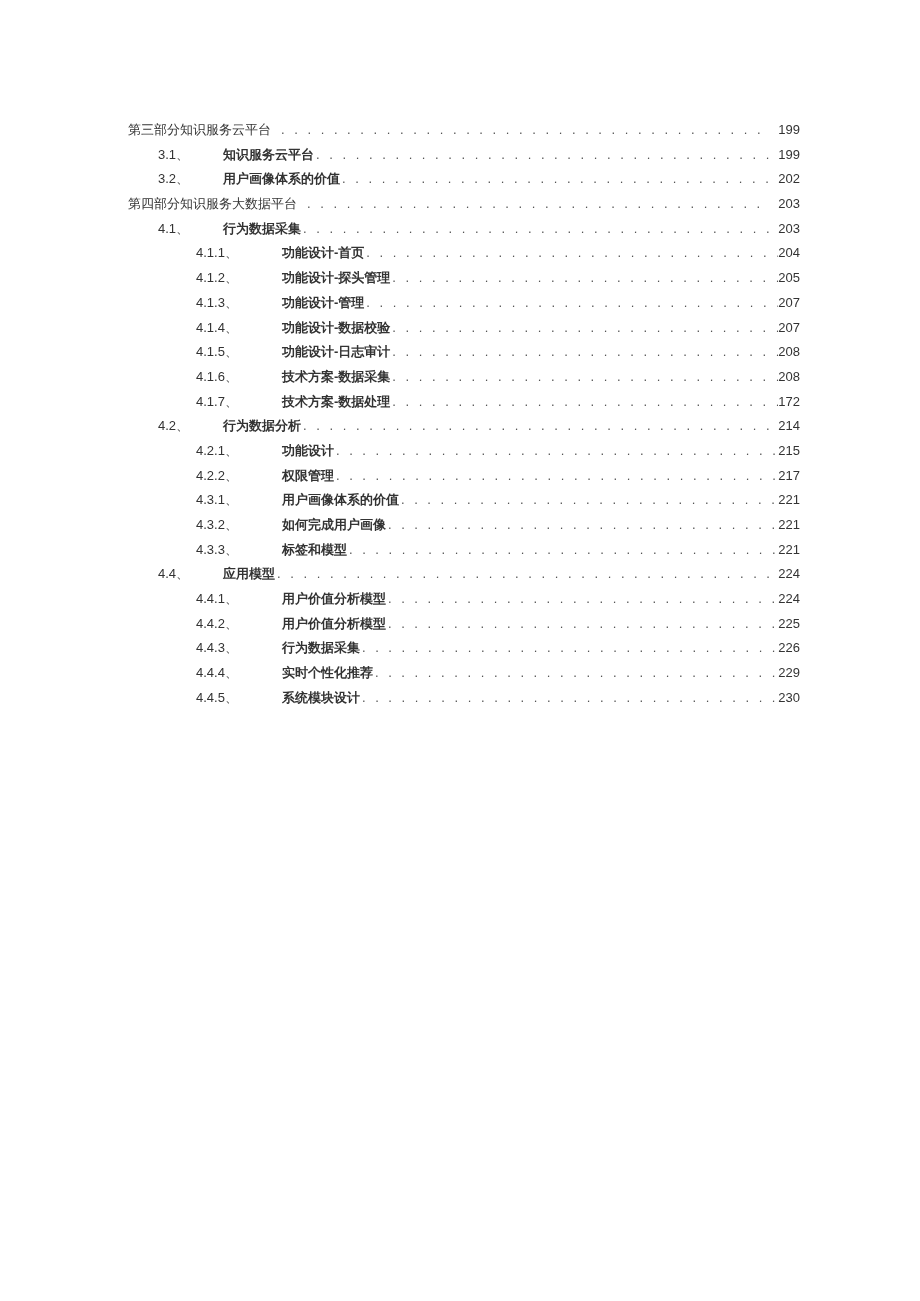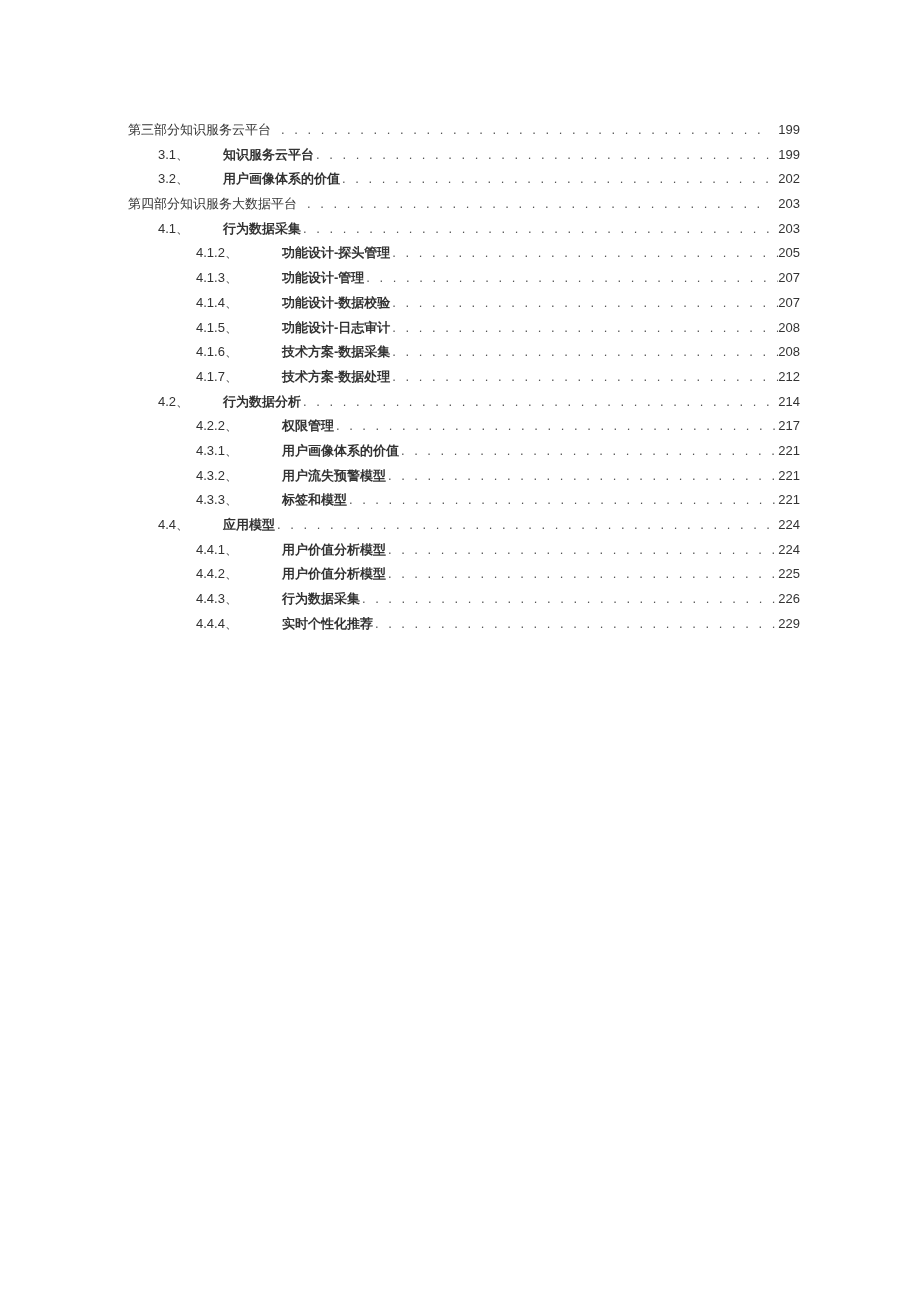--- a/index.html
+++ b/index.html
@@ -83,20 +83,27 @@
     <span class="toc-page">203</span>
   </div>
   <div class="toc-row level-1">
     <span class="toc-label">4.1、</span>
     <span class="toc-gap"></span>
     <span class="toc-title">行为数据采集</span>
     <span class="toc-dots"></span>
     <span class="toc-page">203</span>
   </div>
   <div class="toc-row level-2">
+    <span class="toc-label">4.1.1、</span>
+    <span class="toc-gap"></span>
+    <span class="toc-title">功能设计-首页</span>
+    <span class="toc-dots"></span>
+    <span class="toc-page">204</span>
+  </div>
+  <div class="toc-row level-2">
     <span class="toc-label">4.1.2、</span>
     <span class="toc-gap"></span>
     <span class="toc-title">功能设计-探头管理</span>
     <span class="toc-dots"></span>
     <span class="toc-page">205</span>
   </div>
   <div class="toc-row level-2">
     <span class="toc-label">4.1.3、</span>
     <span class="toc-gap"></span>
     <span class="toc-title">功能设计-管理</span>
@@ -122,47 +129,54 @@
     <span class="toc-gap"></span>
     <span class="toc-title">技术方案-数据采集</span>
     <span class="toc-dots"></span>
     <span class="toc-page">208</span>
   </div>
   <div class="toc-row level-2">
     <span class="toc-label">4.1.7、</span>
     <span class="toc-gap"></span>
     <span class="toc-title">技术方案-数据处理</span>
     <span class="toc-dots"></span>
-    <span class="toc-page">212</span>
+    <span class="toc-page">172</span>
   </div>
   <div class="toc-row level-1">
     <span class="toc-label">4.2、</span>
     <span class="toc-gap"></span>
     <span class="toc-title">行为数据分析</span>
     <span class="toc-dots"></span>
     <span class="toc-page">214</span>
   </div>
   <div class="toc-row level-2">
+    <span class="toc-label">4.2.1、</span>
+    <span class="toc-gap"></span>
+    <span class="toc-title">功能设计</span>
+    <span class="toc-dots"></span>
+    <span class="toc-page">215</span>
+  </div>
+  <div class="toc-row level-2">
     <span class="toc-label">4.2.2、</span>
     <span class="toc-gap"></span>
     <span class="toc-title">权限管理</span>
     <span class="toc-dots"></span>
     <span class="toc-page">217</span>
   </div>
   <div class="toc-row level-2">
     <span class="toc-label">4.3.1、</span>
     <span class="toc-gap"></span>
     <span class="toc-title">用户画像体系的价值</span>
     <span class="toc-dots"></span>
     <span class="toc-page">221</span>
   </div>
   <div class="toc-row level-2">
     <span class="toc-label">4.3.2、</span>
     <span class="toc-gap"></span>
-    <span class="toc-title">用户流失预警模型</span>
+    <span class="toc-title">如何完成用户画像</span>
     <span class="toc-dots"></span>
     <span class="toc-page">221</span>
   </div>
   <div class="toc-row level-2">
     <span class="toc-label">4.3.3、</span>
     <span class="toc-gap"></span>
     <span class="toc-title">标签和模型</span>
     <span class="toc-dots"></span>
     <span class="toc-page">221</span>
   </div>
@@ -193,14 +207,21 @@
     <span class="toc-title">行为数据采集</span>
     <span class="toc-dots"></span>
     <span class="toc-page">226</span>
   </div>
   <div class="toc-row level-2">
     <span class="toc-label">4.4.4、</span>
     <span class="toc-gap"></span>
     <span class="toc-title">实时个性化推荐</span>
     <span class="toc-dots"></span>
     <span class="toc-page">229</span>
+  </div>
+  <div class="toc-row level-2">
+    <span class="toc-label">4.4.5、</span>
+    <span class="toc-gap"></span>
+    <span class="toc-title">系统模块设计</span>
+    <span class="toc-dots"></span>
+    <span class="toc-page">230</span>
   </div>
 </div>
 
 </body></html>

